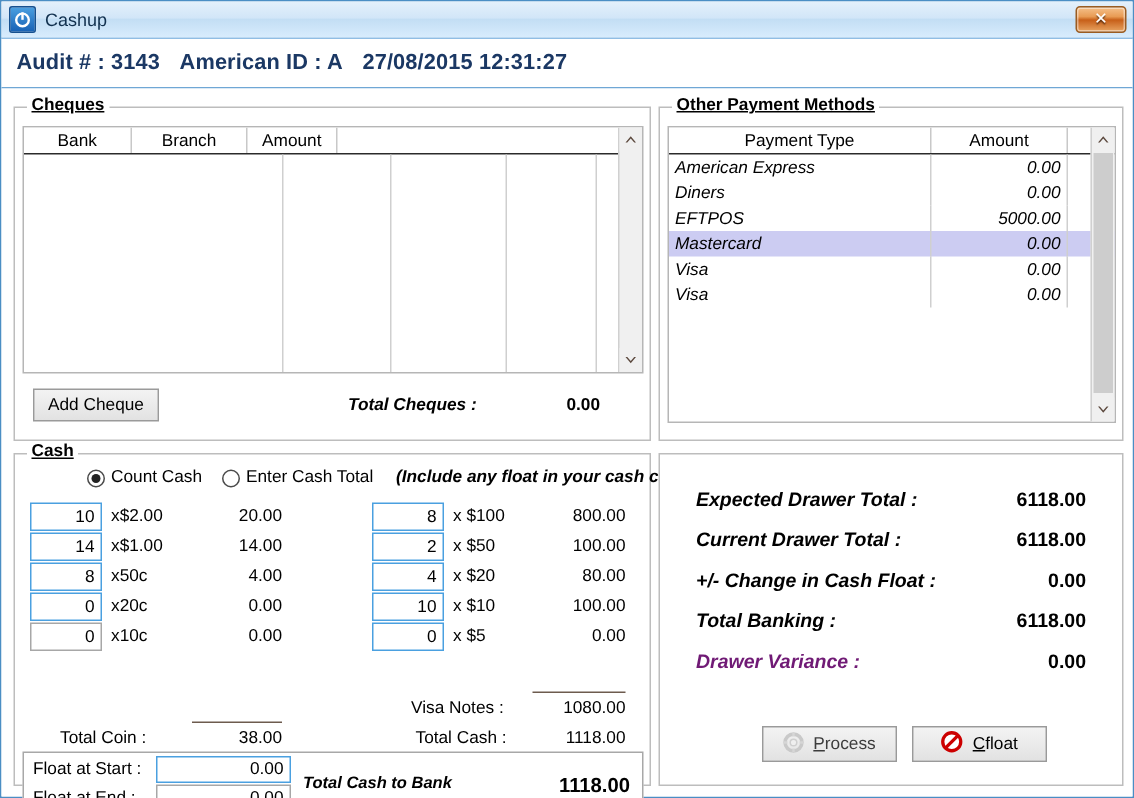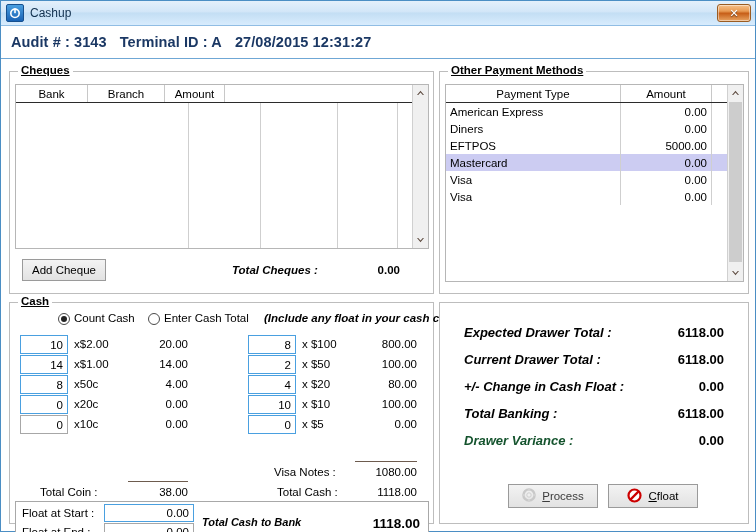--- a/index.html
+++ b/index.html
@@ -107,21 +107,21 @@
   .inp.gray{border-color:#a7a7a7;}
   .rule{position:absolute;height:1px;background:#6d5b4e;}
   .radio{
     position:absolute;width:12px;height:12px;border-radius:50%;
     border:1px solid #4a4a4a;box-sizing:border-box;background:#fff;cursor:pointer;
   }
   .radio.on::after{
     content:"";position:absolute;left:2px;top:2px;width:6px;height:6px;border-radius:50%;background:#222;
   }
   .tot-box{position:absolute;box-sizing:border-box;border:1px solid #a8a8a8;background:#fff;}
-  .red{color:#14532d;}
+  .red{color:#701a75;}
 </style>
 </head>
 <body>
 
 <div class="window">
 
   <div class="titlebar">
     <div class="app-icon">
       <svg width="12" height="12" viewBox="0 0 12 12">
         <circle cx="6" cy="6.3" r="4.2" fill="none" stroke="#ffffff" stroke-width="1.6"></circle>
@@ -129,21 +129,21 @@
       </svg>
     </div>
     <div class="title-text">Cashup</div>
     <div class="close-btn">
       <span>✕</span>
     </div>
   </div>
 
   <div class="headerbar">
     <span class="seg">Audit # : 3143</span>
-    <span class="seg">Terminal ID : A</span>
+    <span class="seg">American ID : A</span>
     <span class="seg">27/08/2015 12:31:27</span>
   </div>
 
   <div class="body">
 
     <div class="panel" style="left:8px;top:12px;width:425px;height:223px;">
       <div class="legend">Cheques</div>
 
       <div class="grid" style="left:5px;top:12px;width:414px;height:165px;">
         <div class="grid-head">
@@ -181,21 +181,21 @@
 
     <div class="panel" style="left:438px;top:12px;width:310px;height:223px;">
       <div class="legend">Other Payment Methods</div>
 
       <div class="grid" style="left:5px;top:12px;width:299px;height:198px;">
         <div class="grid-head">
           <div class="gh" style="width:175px;">Payment Type</div>
           <div class="gh" style="width:91px;">Amount</div>
           <div class="gh" style="width:15px;"></div>
         </div>
-        <div class="grid-body" id="payments-rows" style="height:179px;">
+        <div class="grid-body" id="payments-rows" style="height:179px;font-style:italic;">
             <div class="grow">
               <div class="gc" style="width: 175px;">American Express</div>
               <div class="gc r" style="width: 91px;">0.00</div>
               <div class="gc" style="width: 15px;"></div>
             </div>
             <div class="grow">
               <div class="gc" style="width: 175px;">Diners</div>
               <div class="gc r" style="width: 91px;">0.00</div>
               <div class="gc" style="width: 15px;"></div>
             </div>

